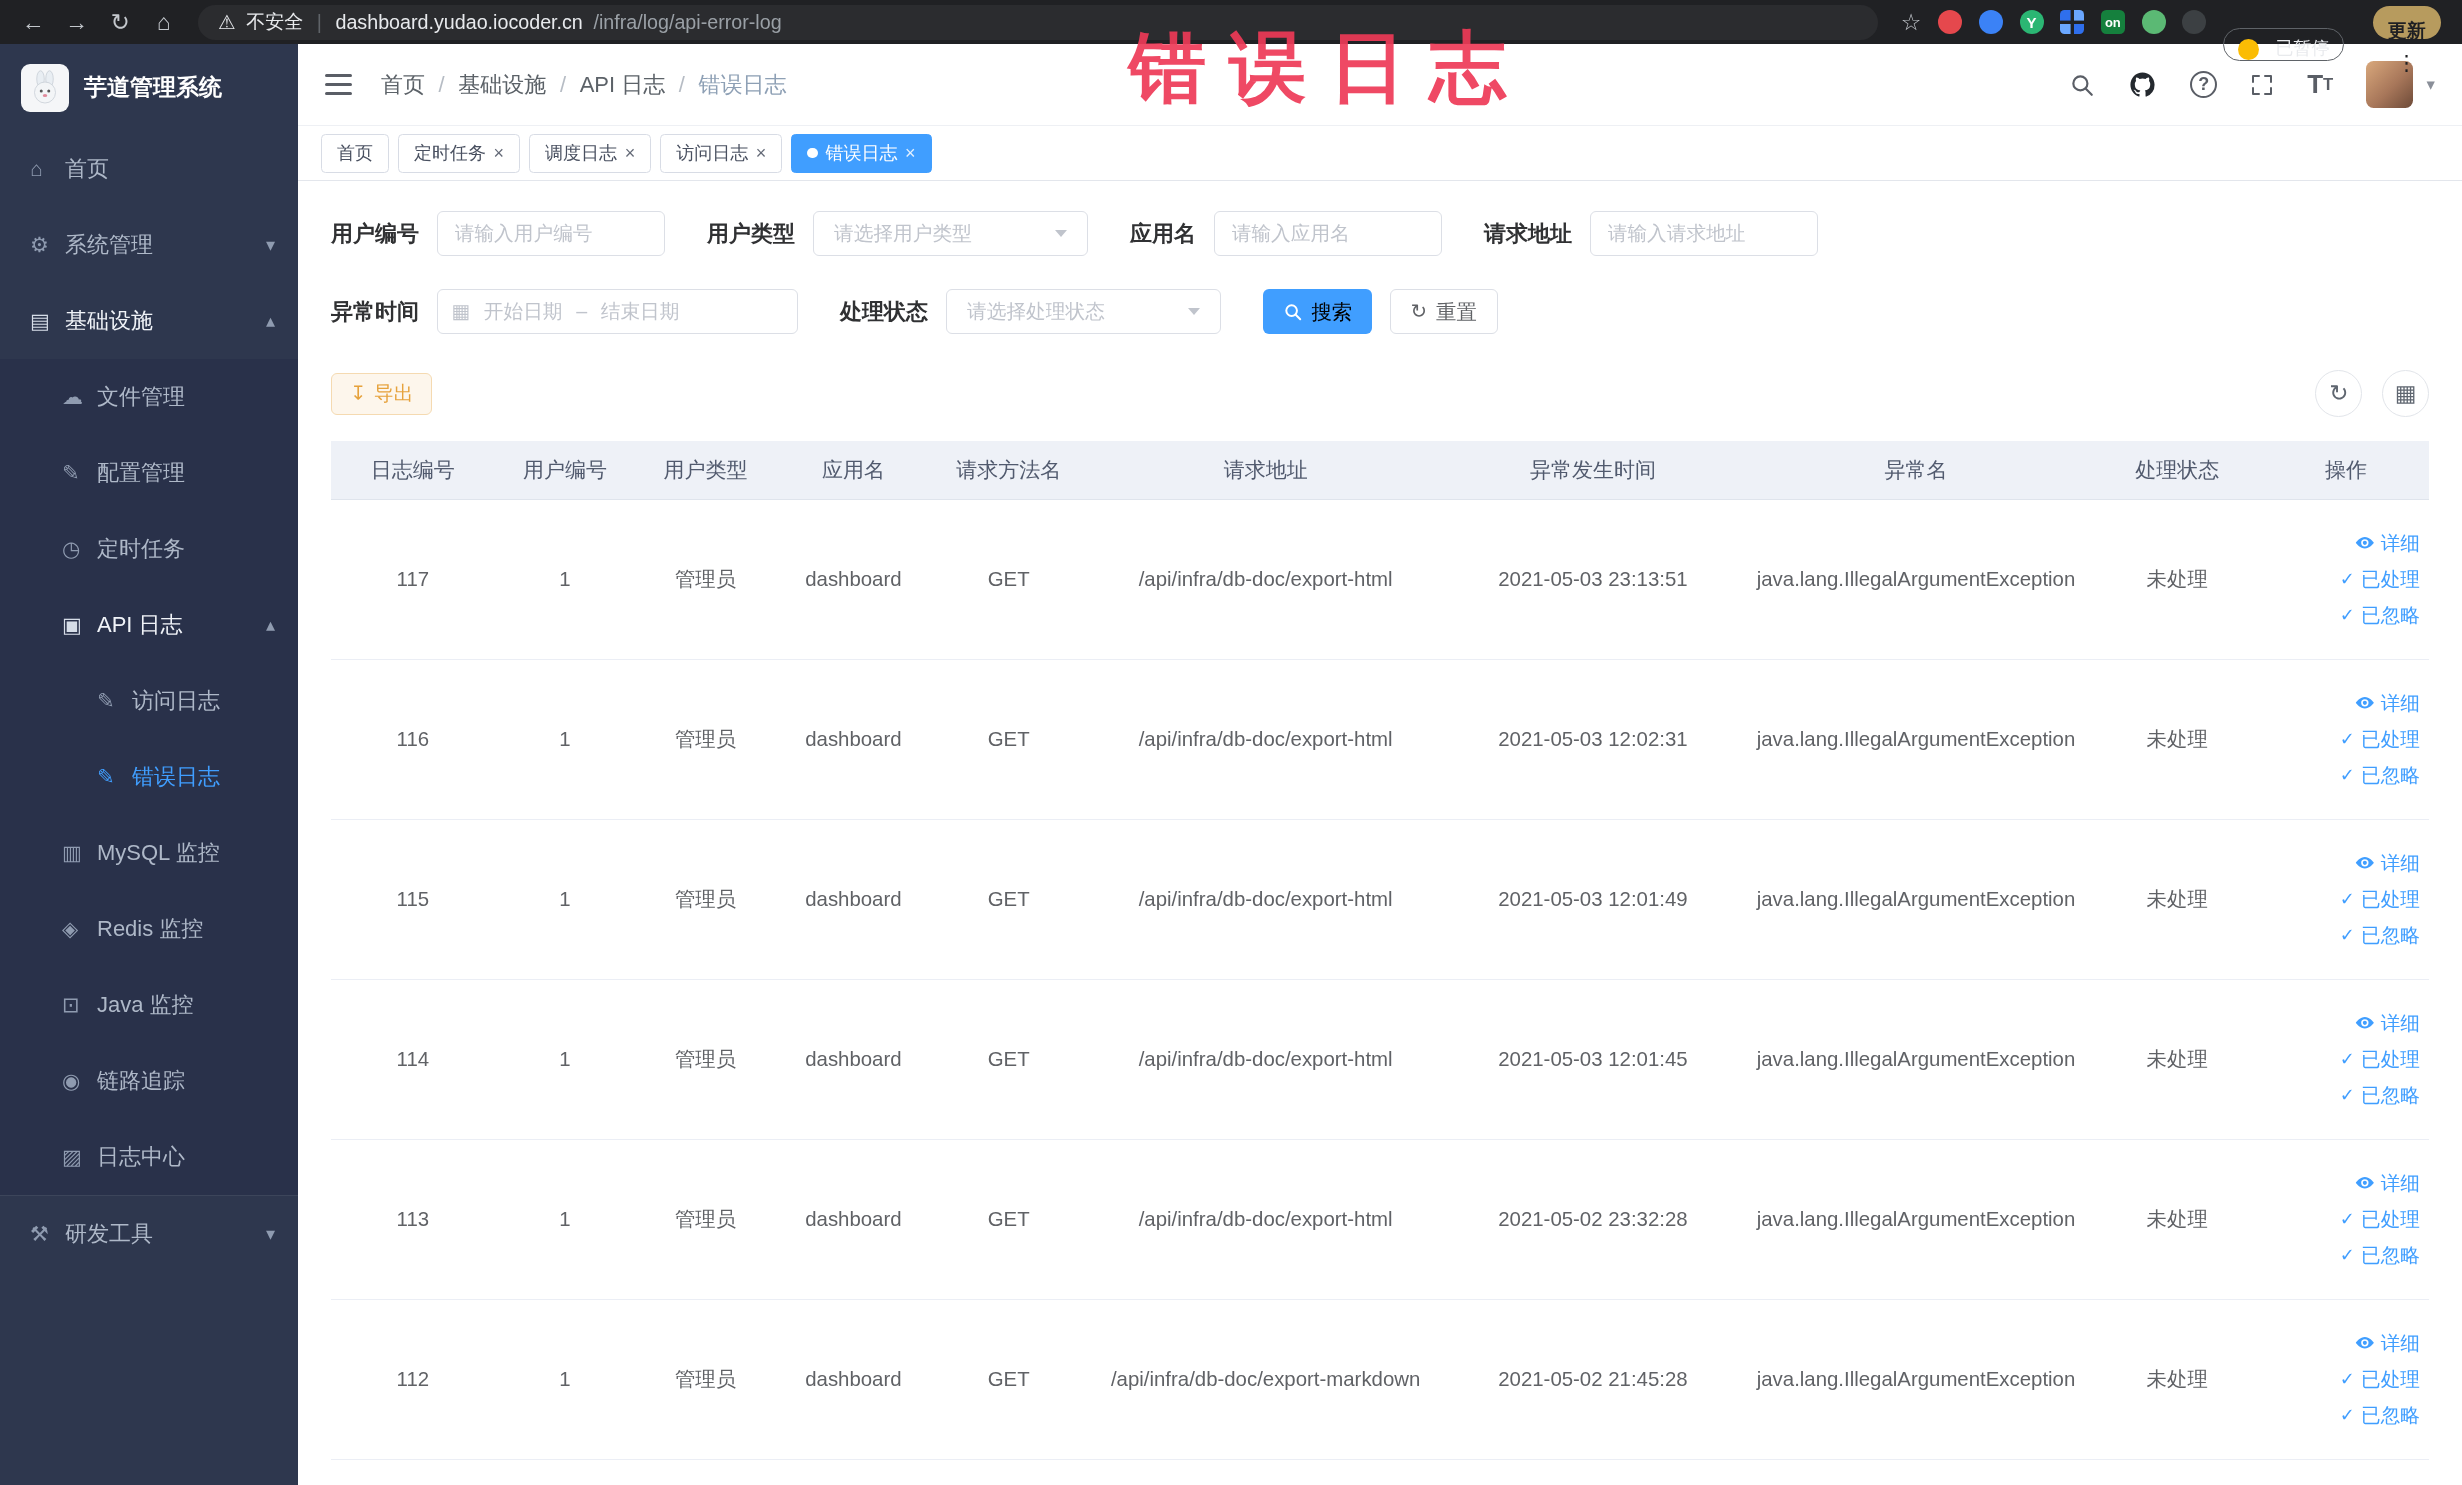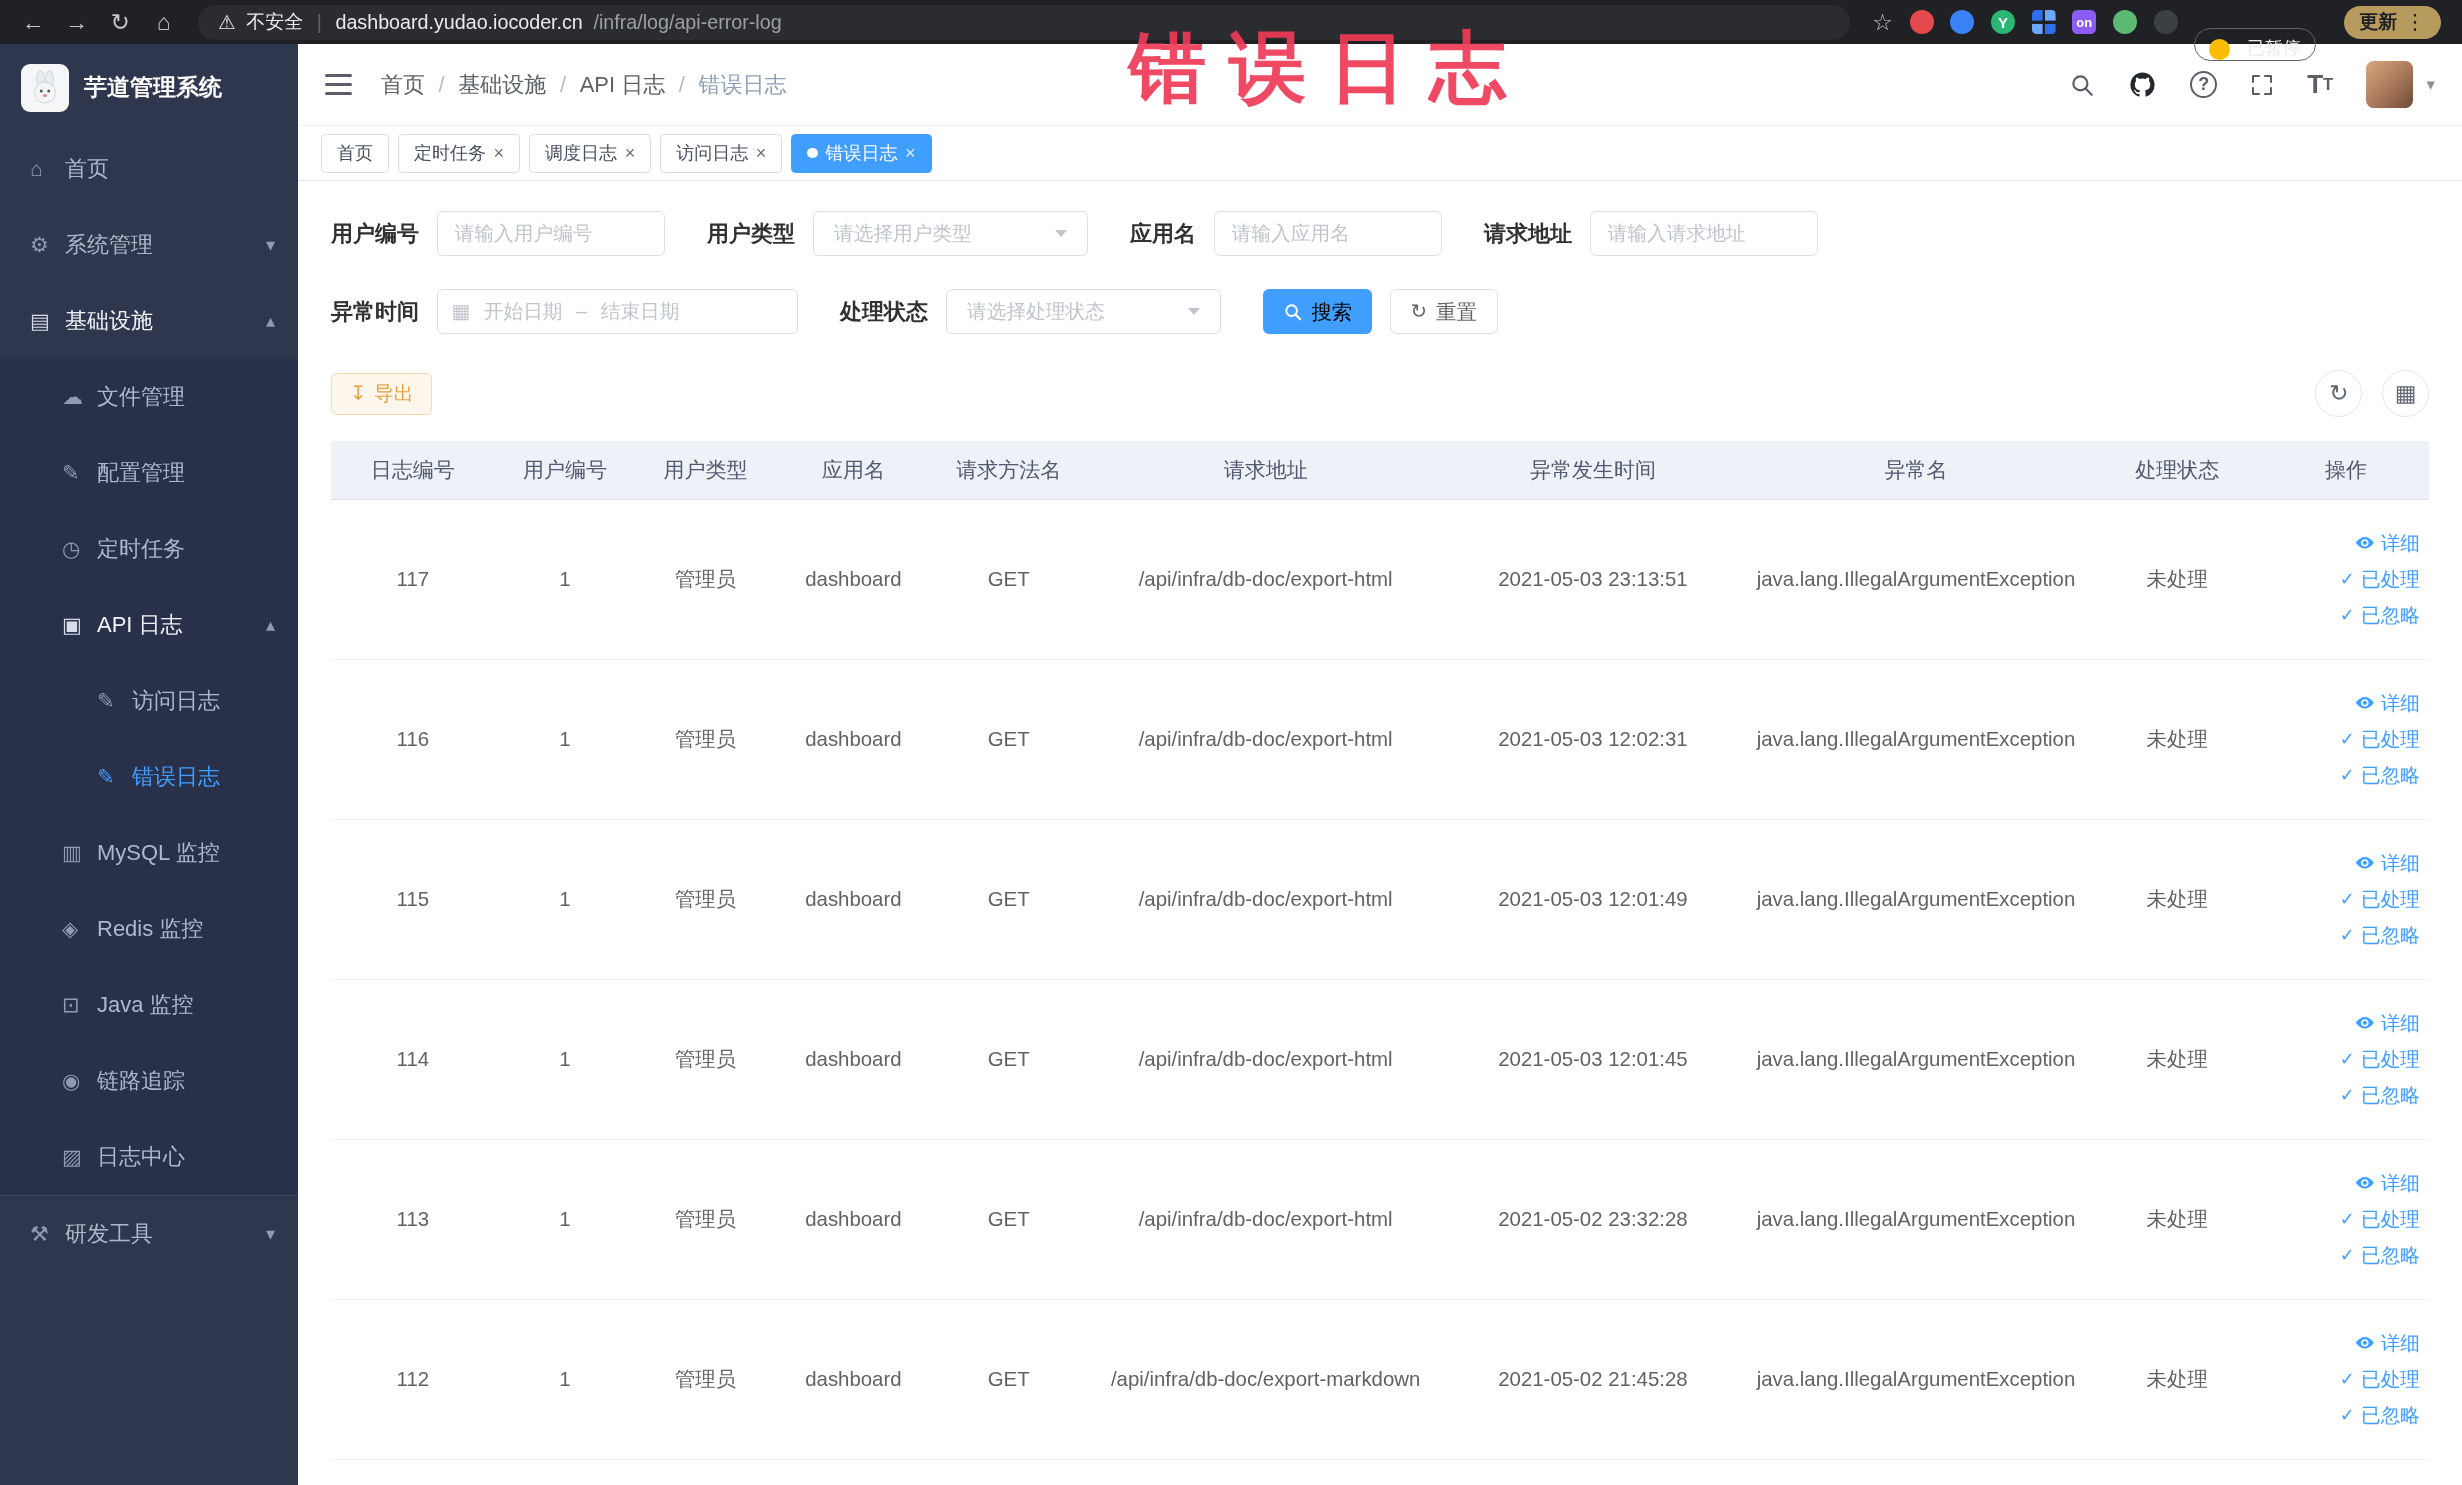--- a/index.html
+++ b/index.html
@@ -22,30 +22,30 @@
   .star-ic { color: #c3c7cc; font-size: 23px; cursor: pointer; }
   .ext { width: 24px; height: 24px; border-radius: 50%; cursor: pointer; flex-shrink: 0; }
   .ext.red { background: #e5484d; }
   .ext.blue { background: #3b82f6; }
   .ext.teal { background: #2bb673; display:flex;align-items:center;justify-content:center;color:#fff;font-size:15px;font-weight:700; }
   .ext.grid { border-radius: 4.5px; background:
     linear-gradient(#2f6fed,#2f6fed) 0 0/10.6px 10.6px no-repeat,
     linear-gradient(#6aa7ff,#6aa7ff) 13.6px 0/10.6px 10.6px no-repeat,
     linear-gradient(#6aa7ff,#6aa7ff) 0 13.6px/10.6px 10.6px no-repeat,
     linear-gradient(#2f6fed,#2f6fed) 13.6px 13.6px/10.6px 10.6px no-repeat; }
-  .ext.onbadge { border-radius: 5.3px; background: #8b5cf6; display: flex; align-items: center;
+  .ext.onbadge { border-radius: 5.3px; background: #15803d; display: flex; align-items: center;
     justify-content: center; color: #fff; font-size: 13px; font-weight: 700; }
   .ext.leaf { background: #5bb974; }
   .ext.dark { background: #3c4043; }
   .paused-chip { display: flex; align-items: flex-end; gap: 17px; height: 33px; padding: 0 13.6px;
     border: 1.5px solid #5f6368; border-radius: 18px; cursor: pointer; margin-top: 44px; }
   .face-ic { width: 21px; height: 21px; border-radius: 50%; background: #fbbc04; }
   .paused-label { color: #e8eaed; font-size: 18px; white-space: nowrap; }
   .update-pill { display: flex; align-items: center; gap: 7.6px; height: 33px; padding: 12px 15px;
-    margin-left: 12px; background: #b79b5e; border-radius: 18px; cursor: pointer; }
+    margin-left: 12px; background: #b79b5e; border-radius: 18px; cursor: pointer; flex-direction: column; }
   .update-label { color: #1f2023; font-size: 19px; font-weight: 700; white-space: nowrap; }
   .kebab-ic { color: #1f2023; font-size: 21px; }
 
   
   .watermark { position: absolute; left: 1129px; top: 21px; z-index: 1000; font-size: 77px;
     font-weight: 700; letter-spacing: 23px; line-height: 1.2; opacity: 0.92; pointer-events: none; }
 
   
   .app { display: flex; height: 1442px; }
   .sidebar { width: 298px; background: #2e374e; flex-shrink: 0; display: flex; flex-direction: column; }

